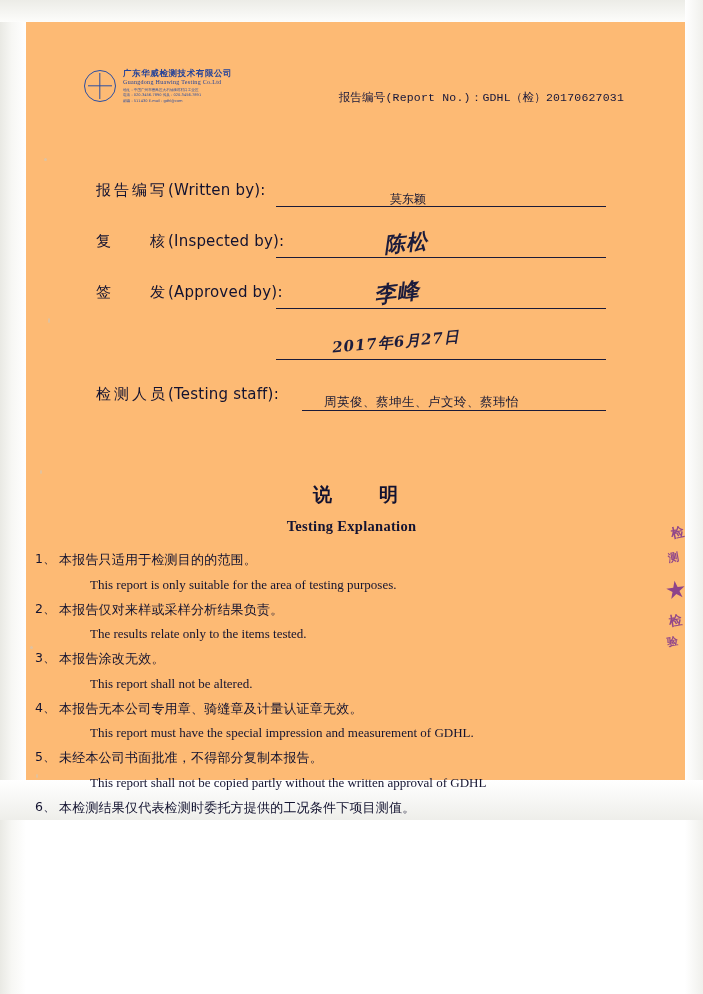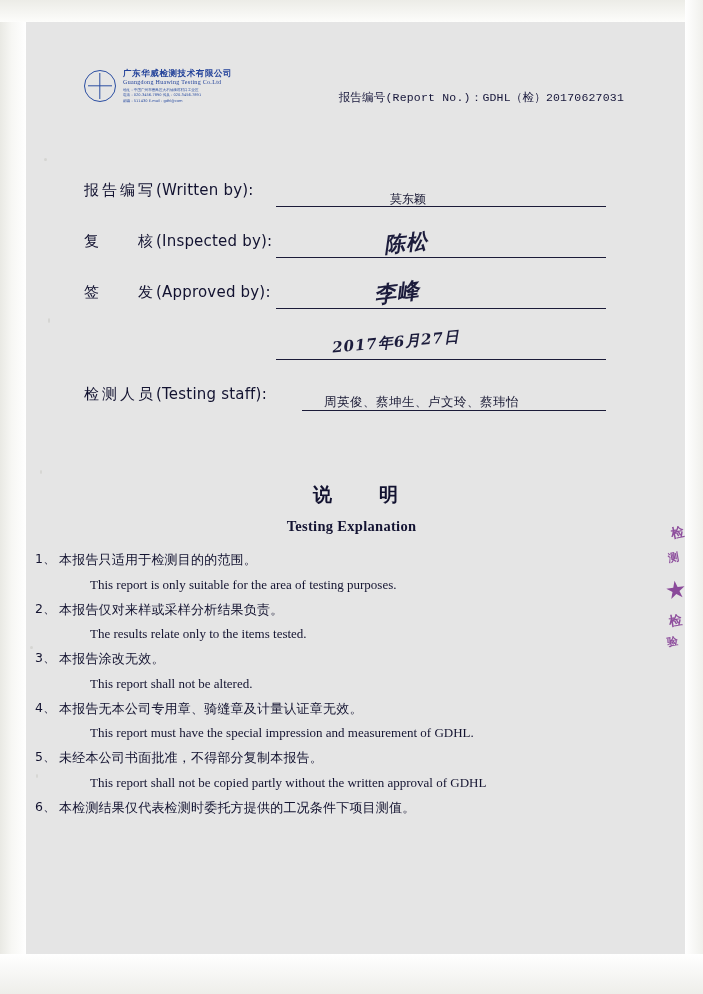--- a/index.html
+++ b/index.html
@@ -10,22 +10,22 @@
     width: 703px;
     height: 994px;
     background: #ffffff;
     font-family: "Liberation Serif", serif;
     color: #1a1a2e;
     overflow: hidden;
   }
   .page {
     position: relative;
     width: 703px;
-    height: 994px;
-    background: #e5e5e5;
+    height: 820px;
+    background: #fdba74;
     box-sizing: border-box;
   }
   
   .scan-edge-left {
     position: absolute;
     top: 0; left: 0;
     width: 26px; height: 994px;
     background: linear-gradient(to right, #e9e9e4 0%, #f7f7f4 45%, #ffffff 100%);
     pointer-events: none;
   }
@@ -140,21 +140,21 @@
     top: 176px;
     left: 84px;
     width: 520px;
   }
   .field-row {
     position: relative;
     height: 51px;
   }
   .field-label {
     position: absolute;
-    left: 0;
+    left: 12px;
     top: 5px;
     font-family: "DejaVu Sans", sans-serif;
     font-size: 15px;
     color: #121230;
     white-space: nowrap;
     letter-spacing: 0.2px;
   }
   .field-label .cn {
     letter-spacing: 3px;
   }

